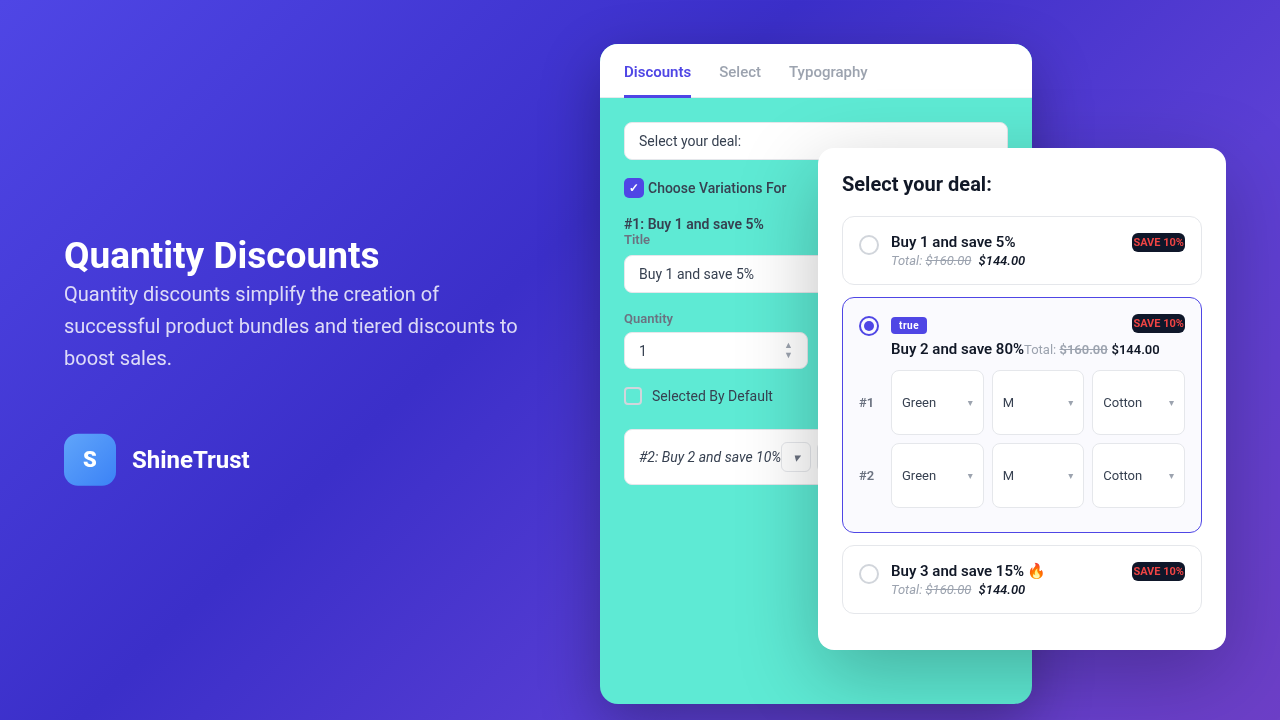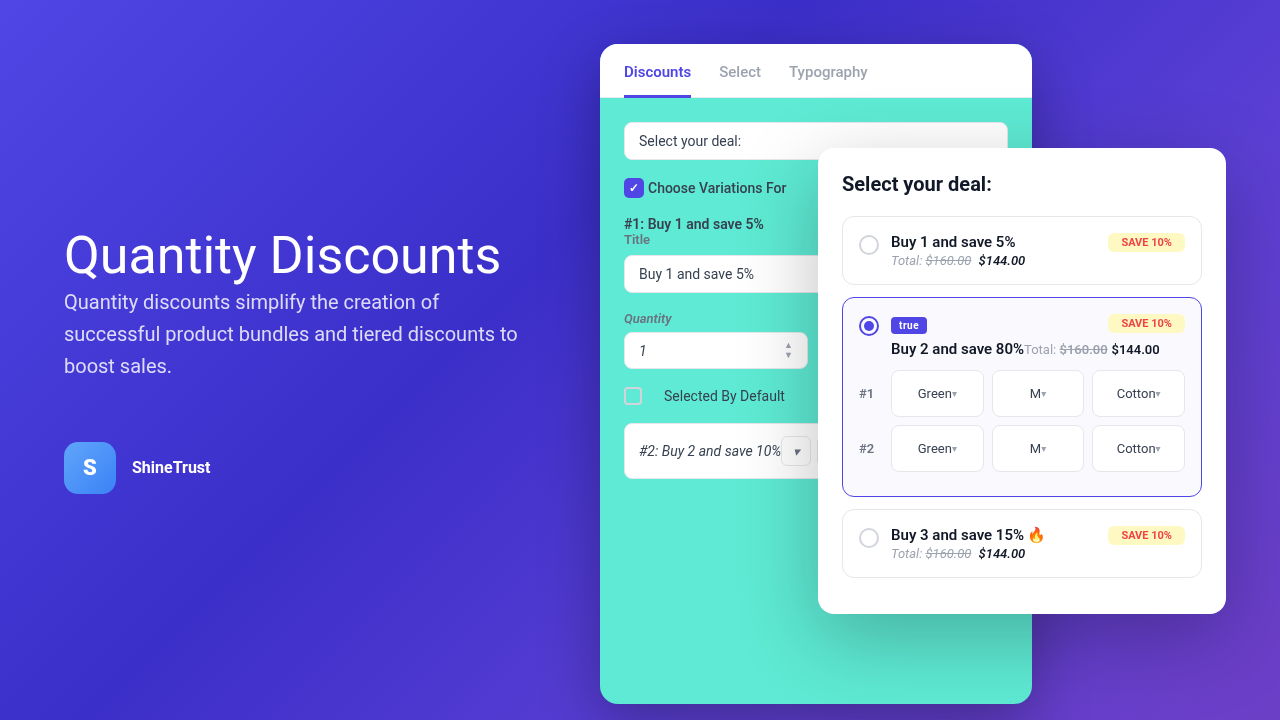--- a/index.html
+++ b/index.html
@@ -15,22 +15,22 @@
     
     .left-panel {
       position: absolute;
       left: 64px;
       top: 50%;
       transform: translateY(-50%);
       width: 460px;
       color: white;
     }
     .left-panel h1 {
-      font-size: 52px;
-      font-weight: 400;
+      font-size: 37px;
+      font-weight: 700;
       line-height: 1.15;
     }
     .left-panel p {
       font-size: 20px;
       line-height: 1.6;
       color: rgba(255,255,255,0.82);
       margin-bottom: 60px;
     }
     .brand {
       display: flex;
@@ -43,21 +43,21 @@
       background: linear-gradient(135deg, #60a5fa, #3b82f6);
       border-radius: 14px;
       display: flex;
       align-items: center;
       justify-content: center;
       font-size: 22px;
       font-weight: 900;
       color: white;
     }
     .brand-name {
-      font-size: 16px;
+      font-size: 24px;
       font-weight: 700;
       color: white;
     }
 
     
     .main-card {
       position: absolute;
       left: 600px;
       top: 44px;
       width: 432px;
@@ -168,21 +168,20 @@
       display: flex;
       align-items: center;
       justify-content: space-between;
     }
 
     
     .qty-discount-row {
       display: flex;
       gap: 16px;
       margin-bottom: 18px;
-      font-style: italic;
     }
     .qty-discount-col { flex: 1; }
     .qty-discount-col label {
       font-size: 13px;
       font-weight: 600;
       color: #6b7280;
       display: block;
       margin-bottom: 6px;
     }
     .stepper {
@@ -212,22 +211,22 @@
       width: 18px;
       height: 18px;
       border: 2px solid #d1d5db;
       border-radius: 4px;
       flex-shrink: 0;
     }
 
     .selected-default-row {
       display: flex;
       align-items: center;
-      gap: 22px;
-      margin-bottom: 18px;
+      gap: 10px;
+      margin-bottom: 24px;
     }
     .selected-default-label {
       font-size: 14px;
       color: #374151;
     }
 
     .deal-item-row {
       background: white;
       border: 1px solid #e5e7eb;
       border-radius: 8px;
@@ -332,22 +331,22 @@
       margin-right: 4px;
     }
     .deal-total .discounted {
       color: #111827;
       font-weight: 600;
     }
     .save-badge {
       font-size: 11px;
       font-weight: 700;
       color: #ef4444;
-      background: #fef9c3;
-      padding: 3px 13px;
+      background: #0f172a;
+      padding: 3px 1px;
       border-radius: 6px;
       position: absolute;
       top: 16px;
       right: 16px;
     }
 
     .most-popular-badge {
       display: inline-block;
       background: #4f46e5;
       color: white;
@@ -373,26 +372,26 @@
       font-size: 13px;
       font-weight: 600;
       color: #6b7280;
       width: 24px;
     }
     .var-select {
       flex: 1;
       background: white;
       border: 1px solid #e5e7eb;
       border-radius: 8px;
-      padding: 15px 10px;
+      padding: 24px 10px;
       font-size: 13px;
       color: #374151;
       display: flex;
       align-items: center;
-      justify-content: center;
+      justify-content: space-between;
       cursor: pointer;
     }
     .chevron-icon {
       font-size: 10px;
       color: #9ca3af;
     }
   </style>
 </head>
 <body>
 

